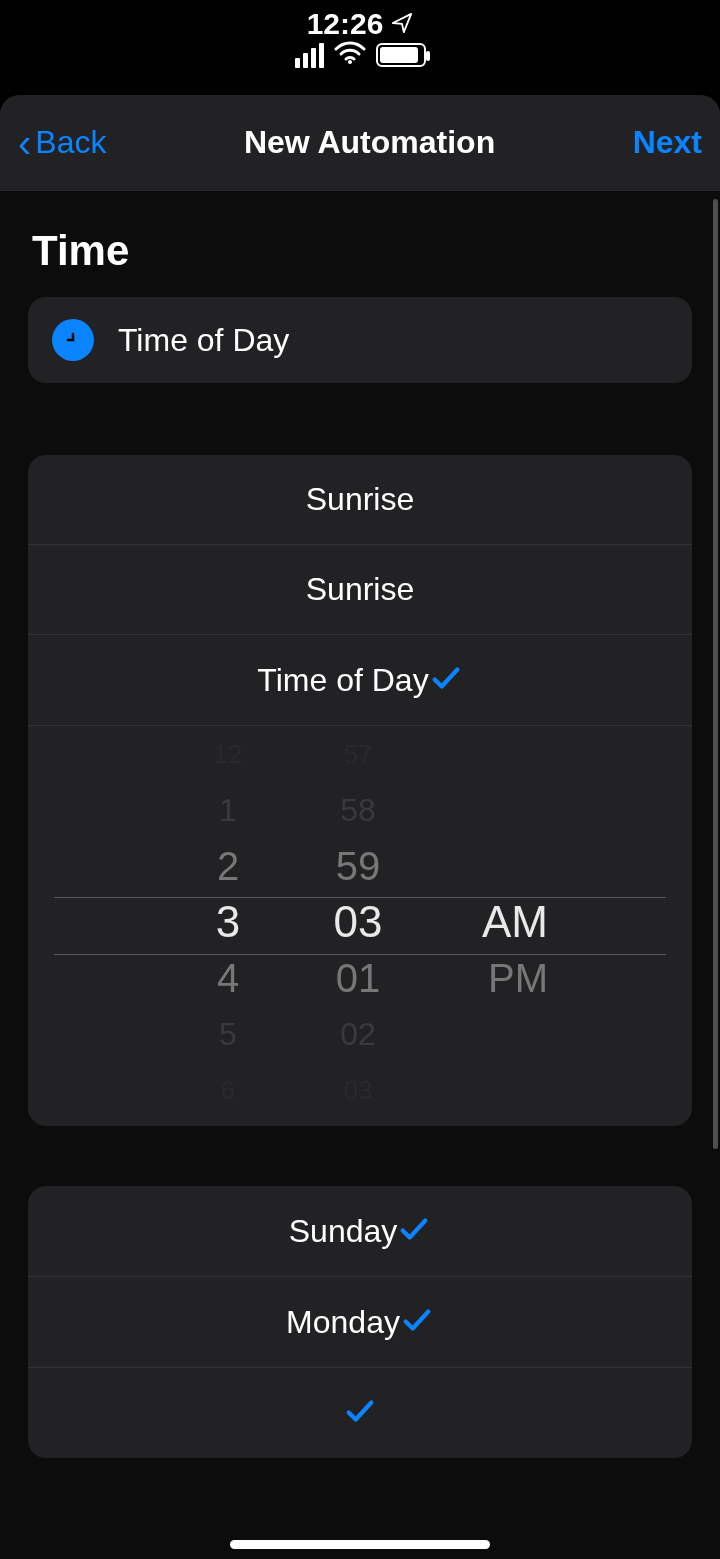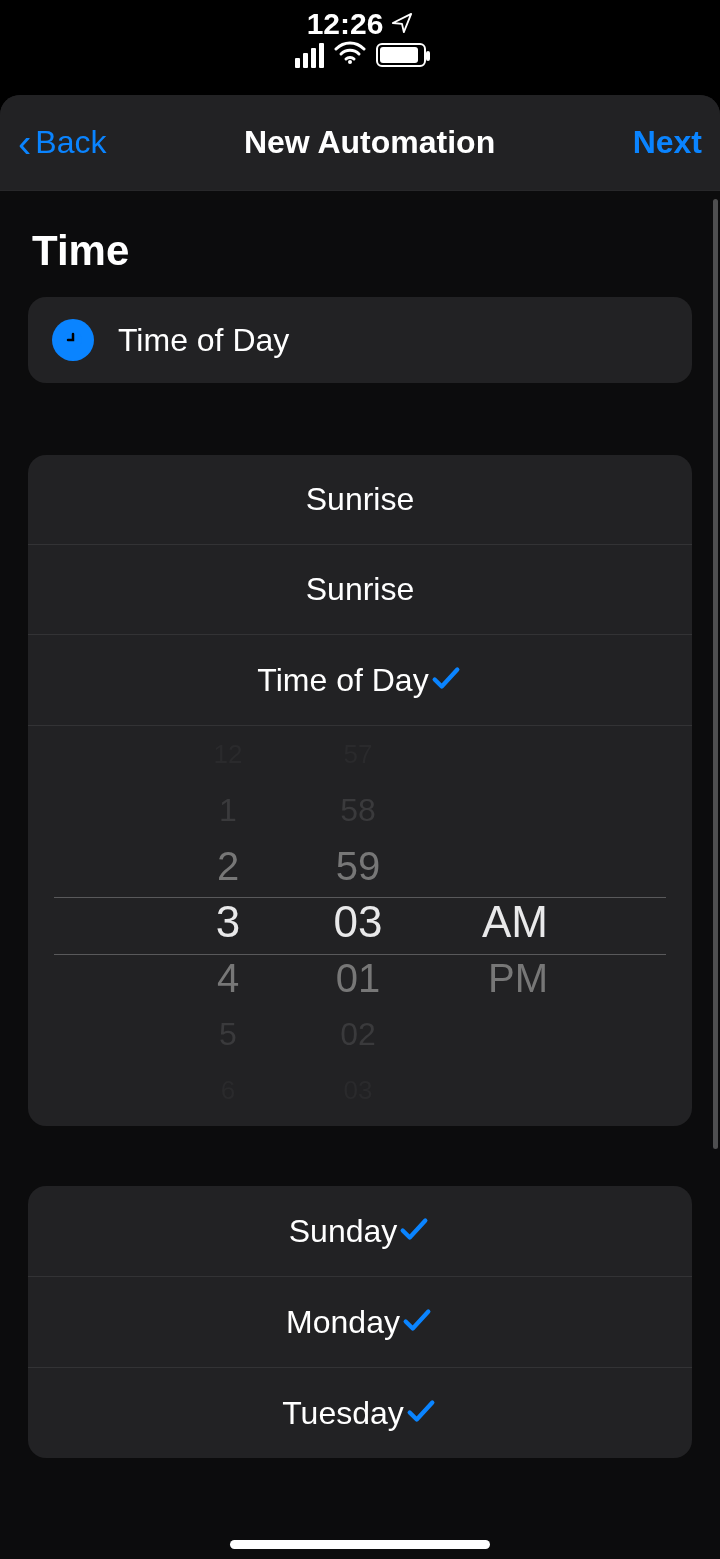--- a/index.html
+++ b/index.html
@@ -289,21 +289,20 @@
       </div>
       <div class="list-row">
         <span class="label">Monday</span>
         <span>
           <svg class="check" viewBox="0 0 24 24">
               <path d="M4 13 L9 18 L20 6" stroke="#0a84ff" stroke-width="3" fill="none" stroke-linecap="round" stroke-linejoin="round"></path>
             </svg>
         </span>
       </div>
       <div class="list-row">
-        <span class="label">Tuesday</span>
         <span>
           <svg class="check" viewBox="0 0 24 24">
               <path d="M4 13 L9 18 L20 6" stroke="#0a84ff" stroke-width="3" fill="none" stroke-linecap="round" stroke-linejoin="round"></path>
             </svg>
         </span>
       </div>
     </div>
 
     <div class="home-indicator"></div>
   </div>

